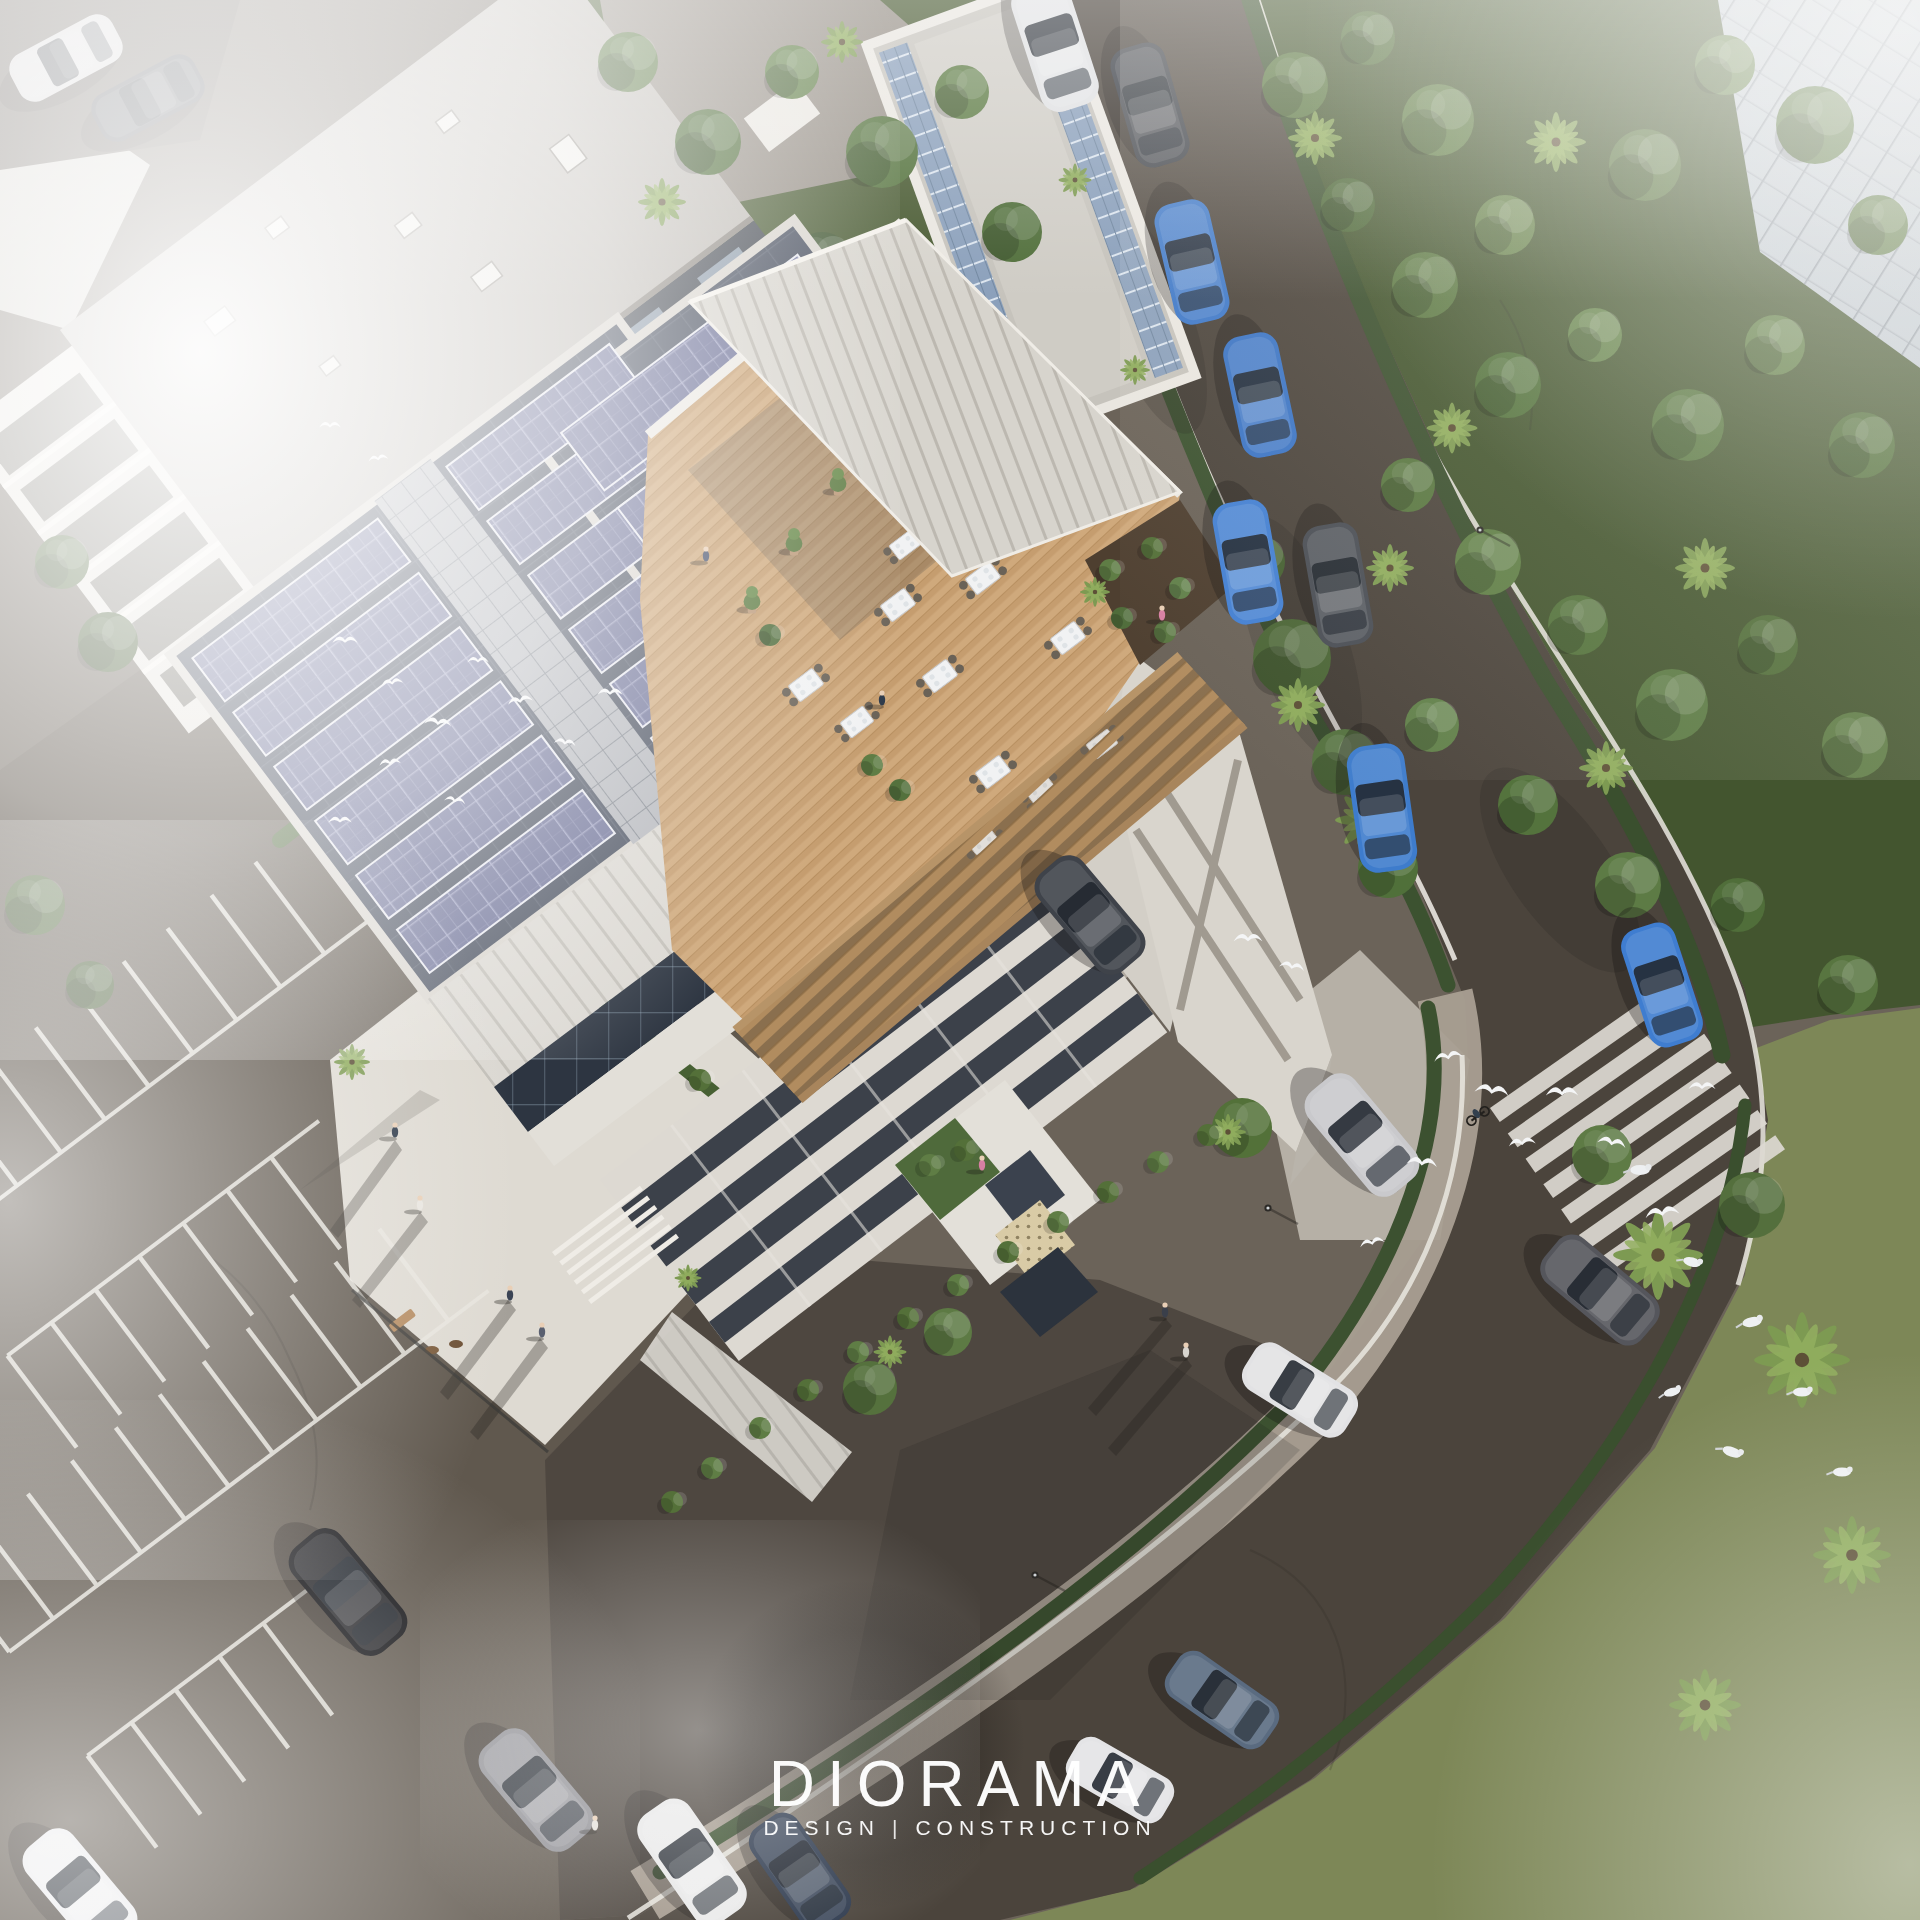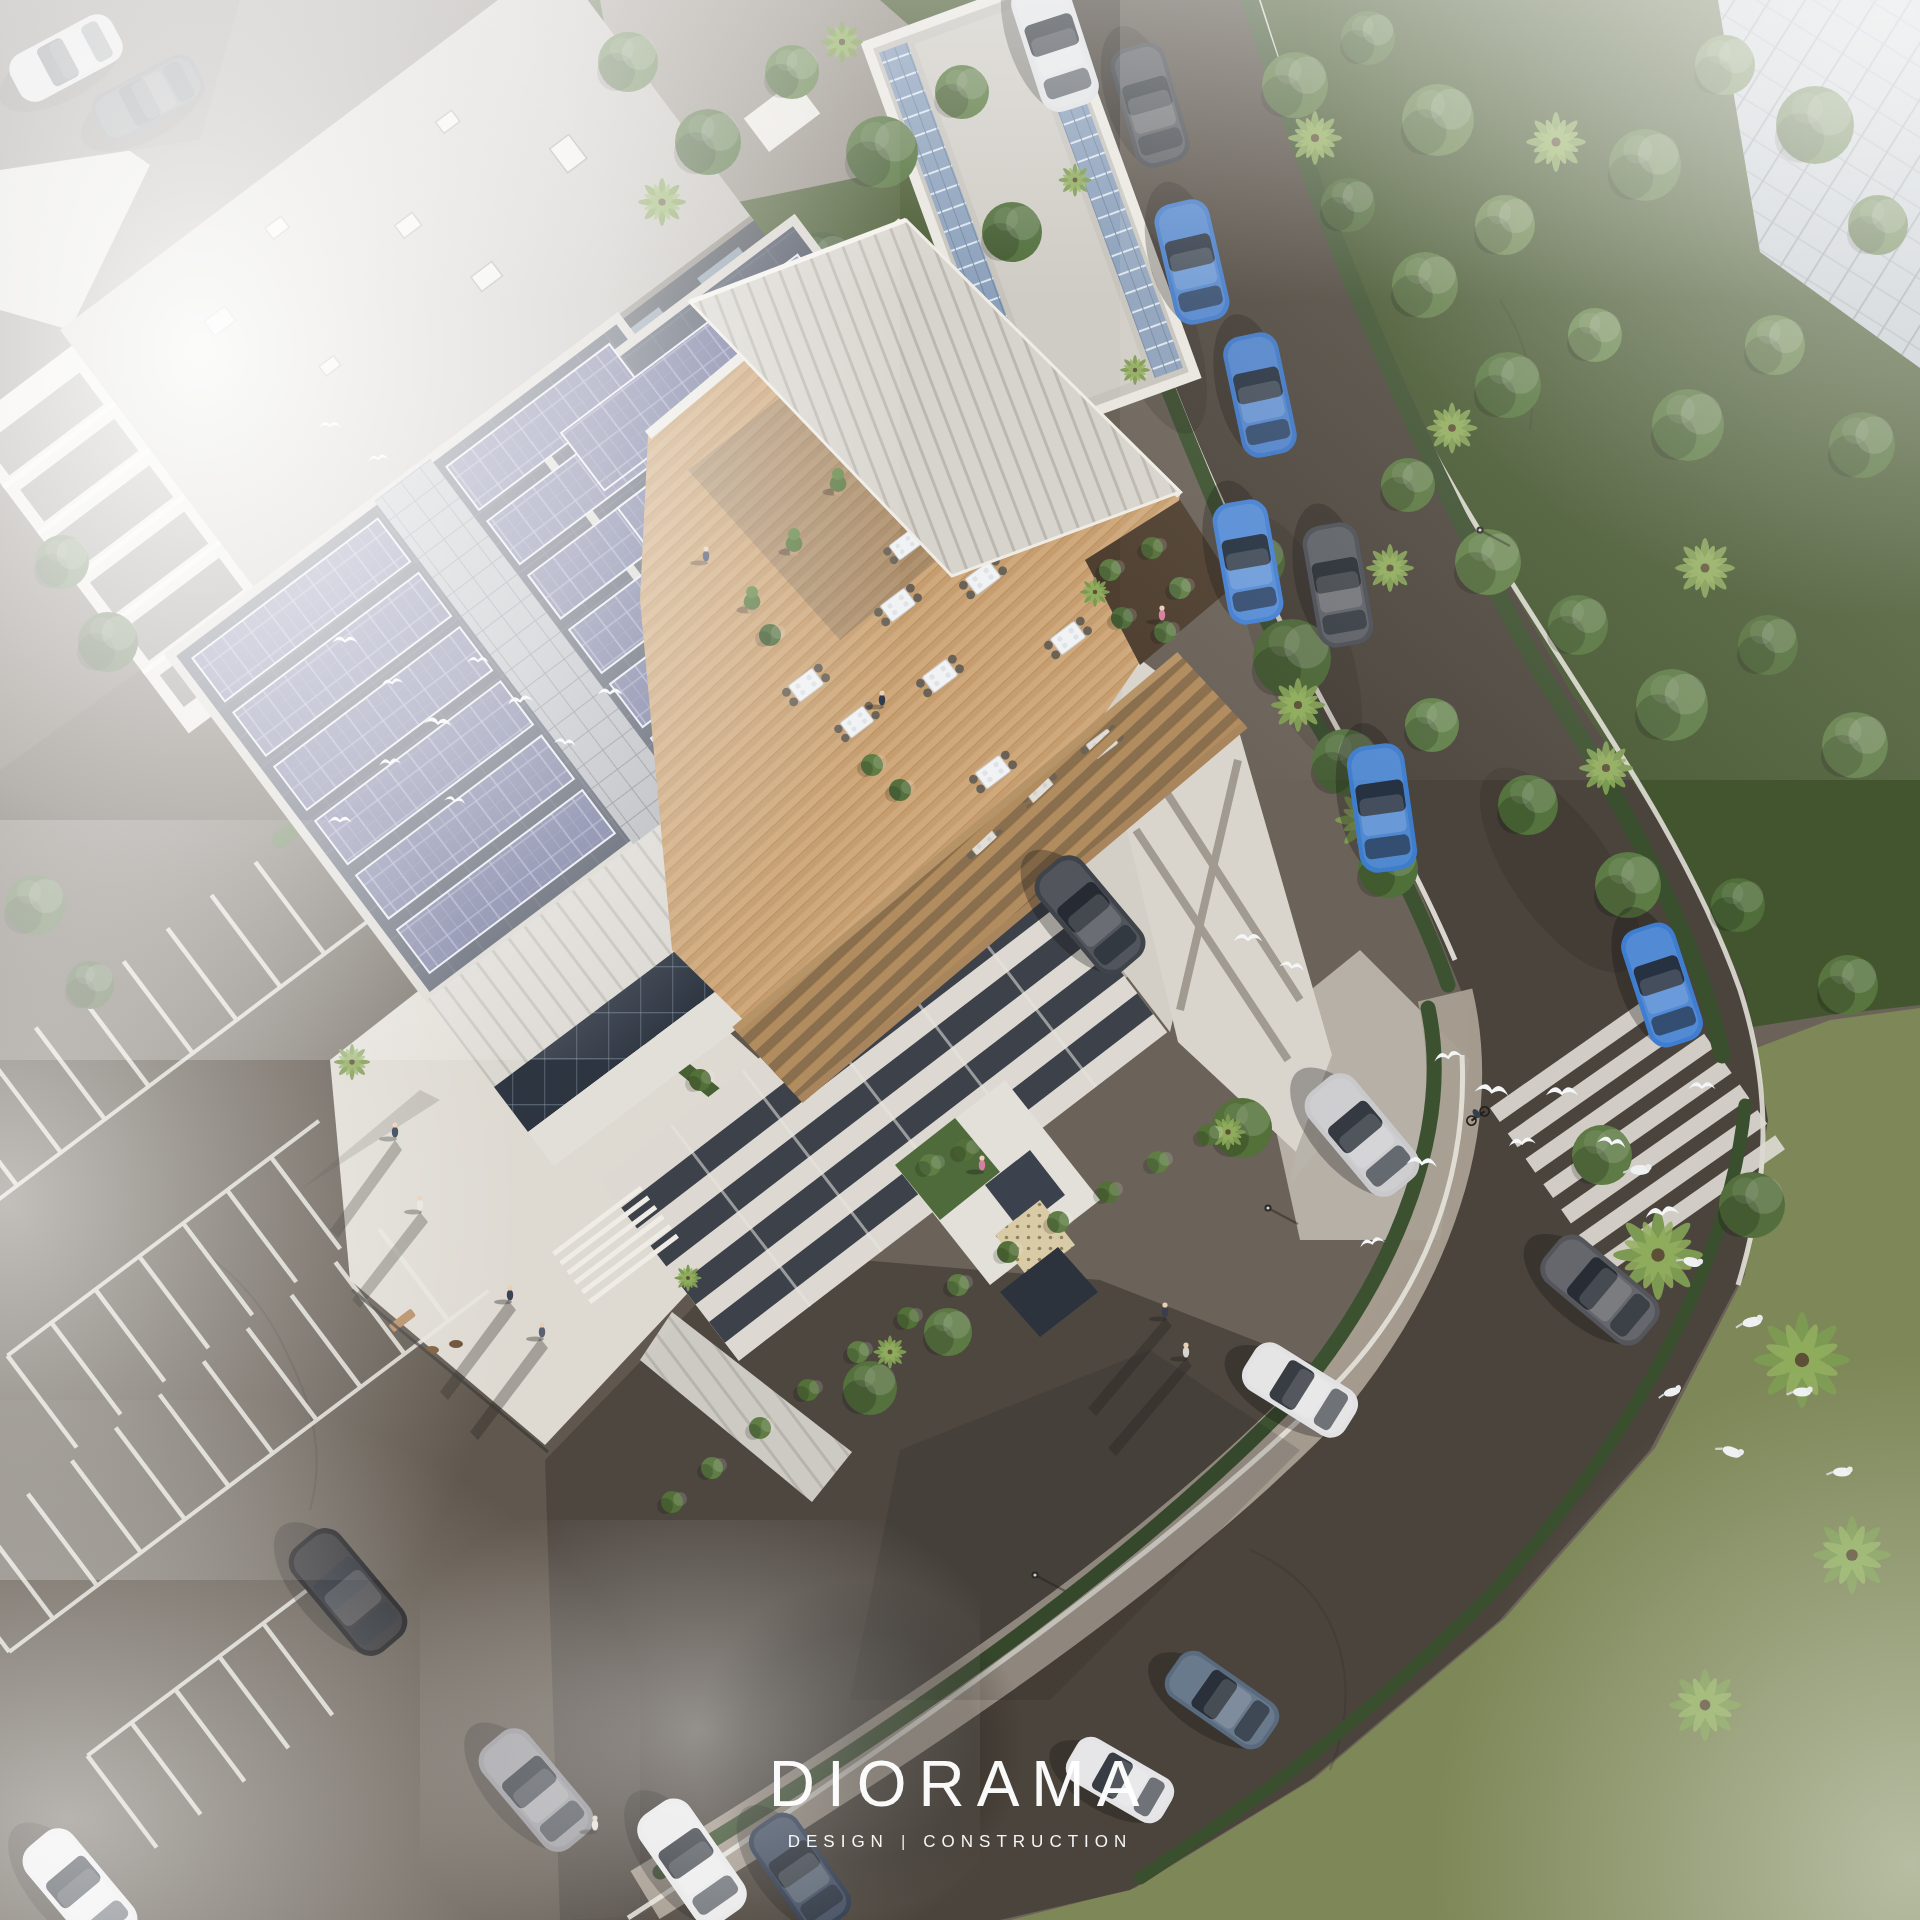--- a/index.html
+++ b/index.html
@@ -3,21 +3,21 @@
 <meta charset="utf-8">
 <style>
   html,body{margin:0;padding:0;background:#1c1b19;}
   .stage{position:relative;width:1920px;height:1920px;overflow:hidden;
          font-family:"Liberation Sans", sans-serif;background:#6b6359;}
   .stage svg{position:absolute;inset:0;display:block;}
   .watermark{position:absolute;left:50%;top:1752px;transform:translateX(-50%);
              text-align:center;color:#fff;user-select:none;}
   .brand{font-size:64px;font-weight:500;letter-spacing:12px;line-height:1;
          color:rgba(255,255,255,.97);white-space:nowrap;}
-  .tagline{margin-top:16px;font-size:17px;font-weight:400;letter-spacing:6px;
+  .tagline{font-size:21px;font-weight:400;letter-spacing:6px;
            color:rgba(255,255,255,.95);white-space:nowrap;}
   .tagline .sep{padding:0 12px;opacity:.9;}
 </style>
 </head>
 <body>
 
 <div class="stage">
 <svg viewBox="0 0 1920 1920" width="1920" height="1920">
 <defs>
   <pattern id="pvCells" width="26" height="30" patternUnits="userSpaceOnUse">

